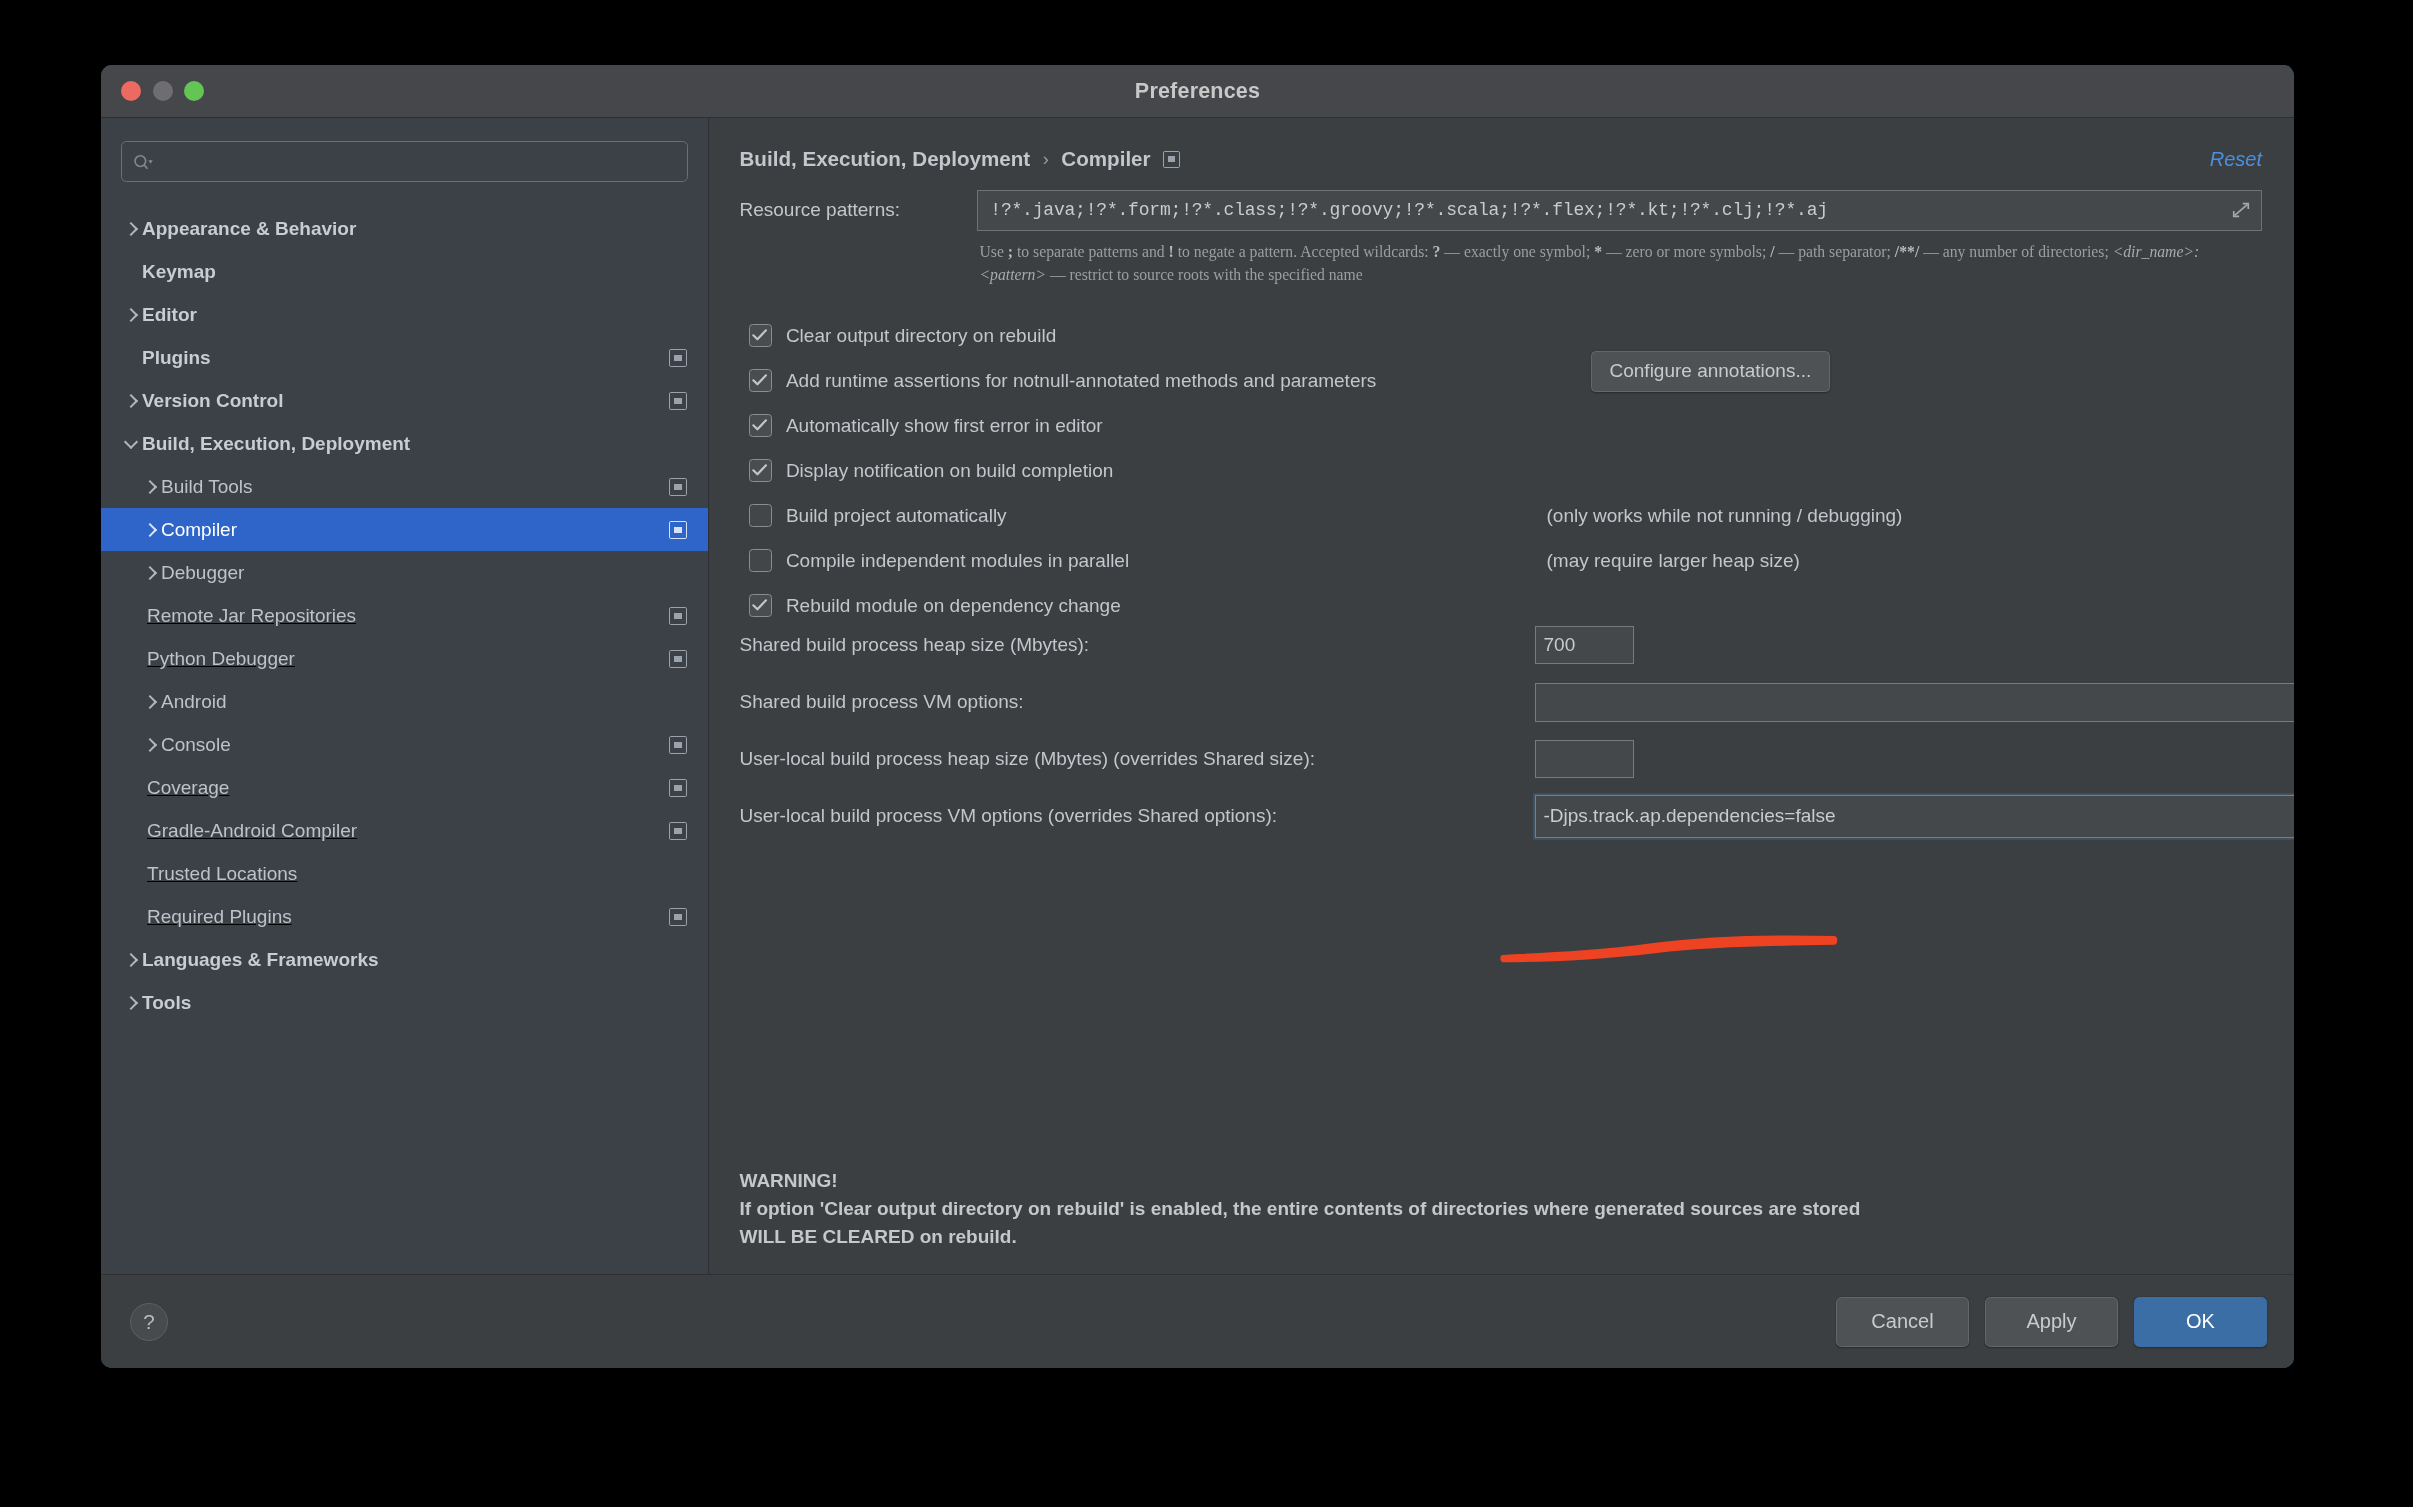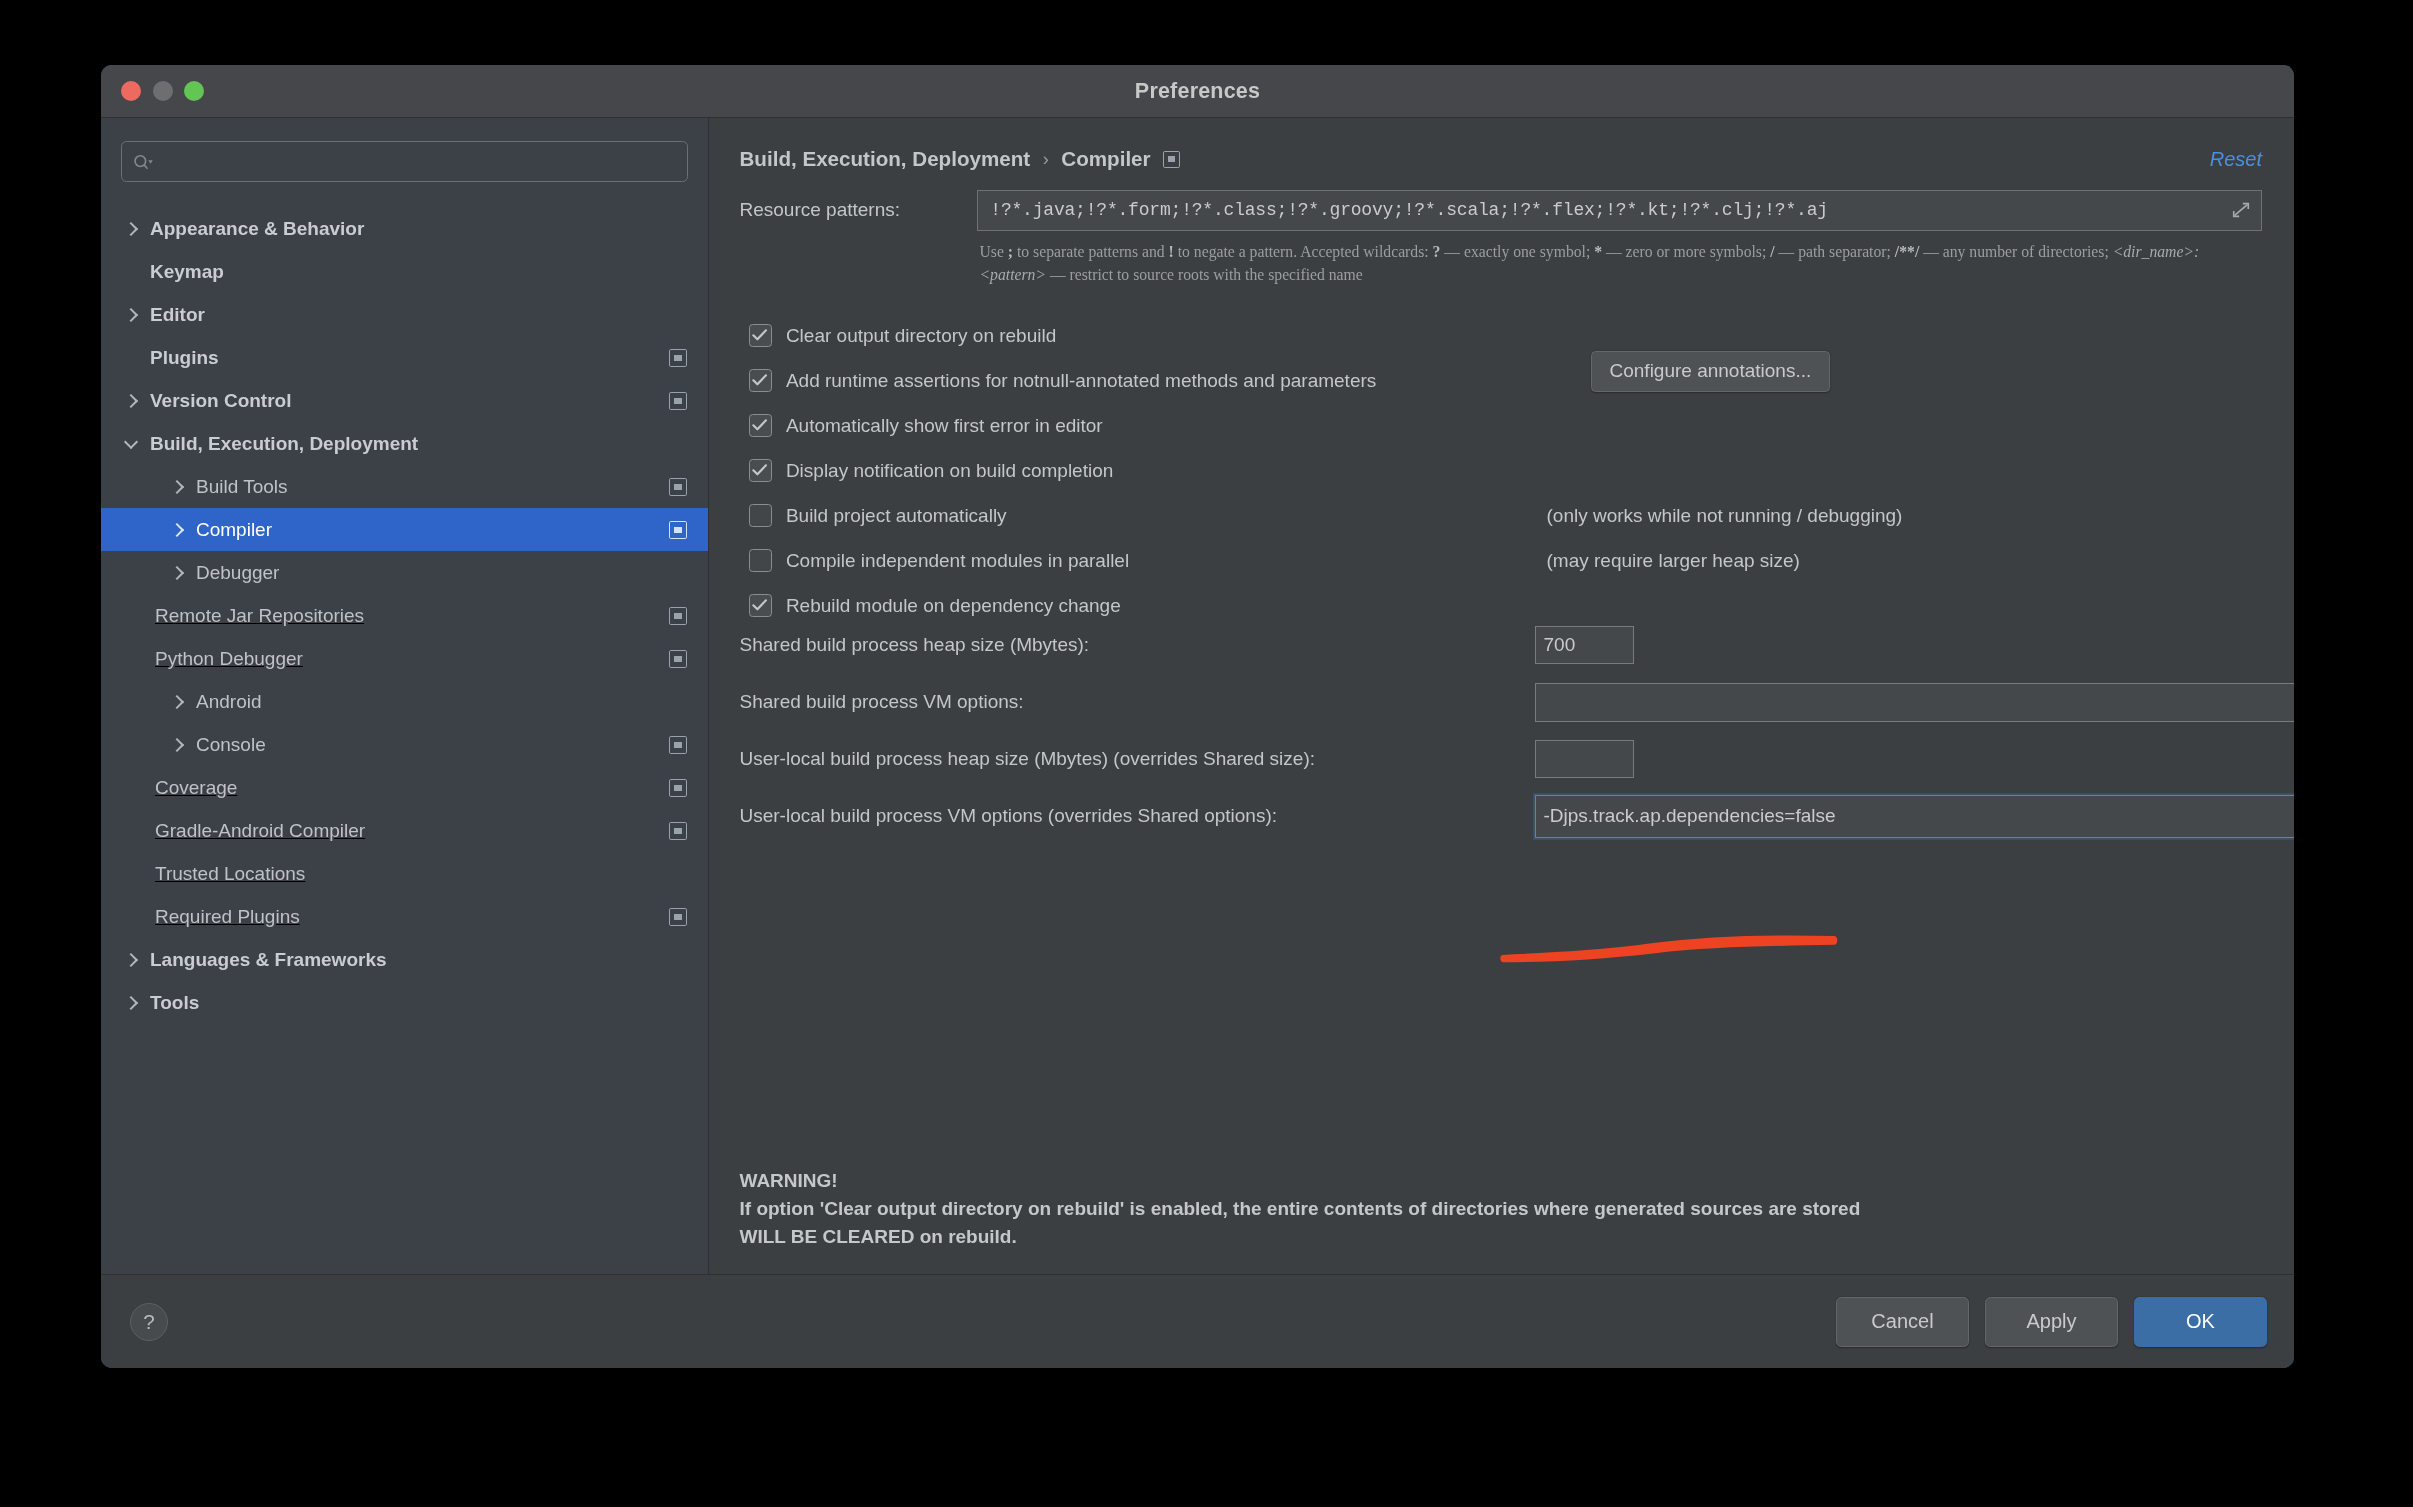--- a/index.html
+++ b/index.html
@@ -129,26 +129,25 @@
     border-right: 2.2px solid #b3b6ba;
     border-bottom: 2.2px solid #b3b6ba;
     transform: rotate(-45deg);
   }
   .chev.down { transform: rotate(45deg); margin-top: -3.6px; }
   .tree-row.selected .chev { border-color: #dbe6f5; }
   .tree-label {
     font-size: 19px;
     color: #bfc2c6;
     white-space: nowrap;
-    margin-left: 8px;
   }
   .tree-row.level0 .tree-label { font-weight: bold; color: #c9ccd0; }
   .tree-row.selected .tree-label { color: #ffffff; font-weight: normal; }
   .tree-row.level0 { padding-left: 18px; }
-  .tree-row.level1 { padding-left: 64px; }
+  .tree-row.level1 { padding-left: 37px; }
   .tree-row.level0.noarrow { padding-left: 41px; }
   .tree-row.level1.noarrow { padding-left: 46px; text-decoration: underline; }
   .proj-icon {
     margin-left: auto;
     width: 18px;
     height: 18px;
     border: 1.8px solid #9aa2ab;
     border-radius: 1.8px;
     box-sizing: border-box;
     display: flex;

